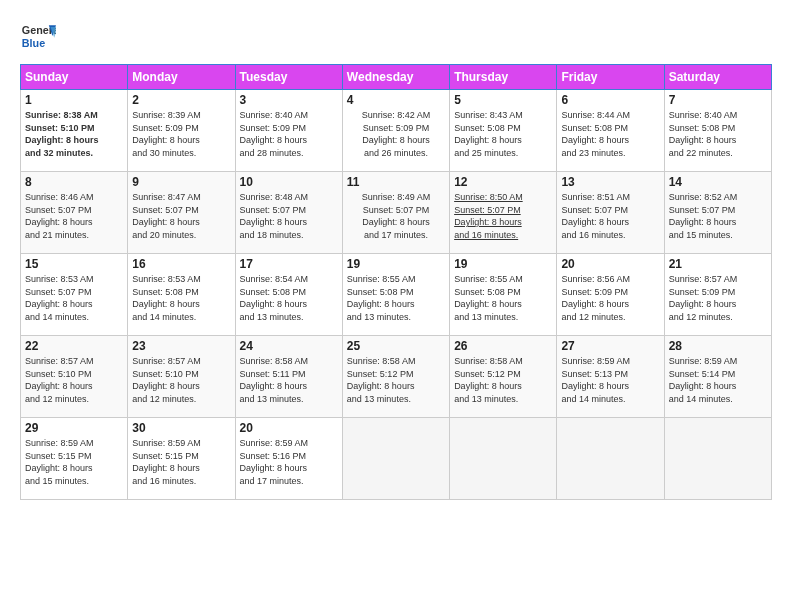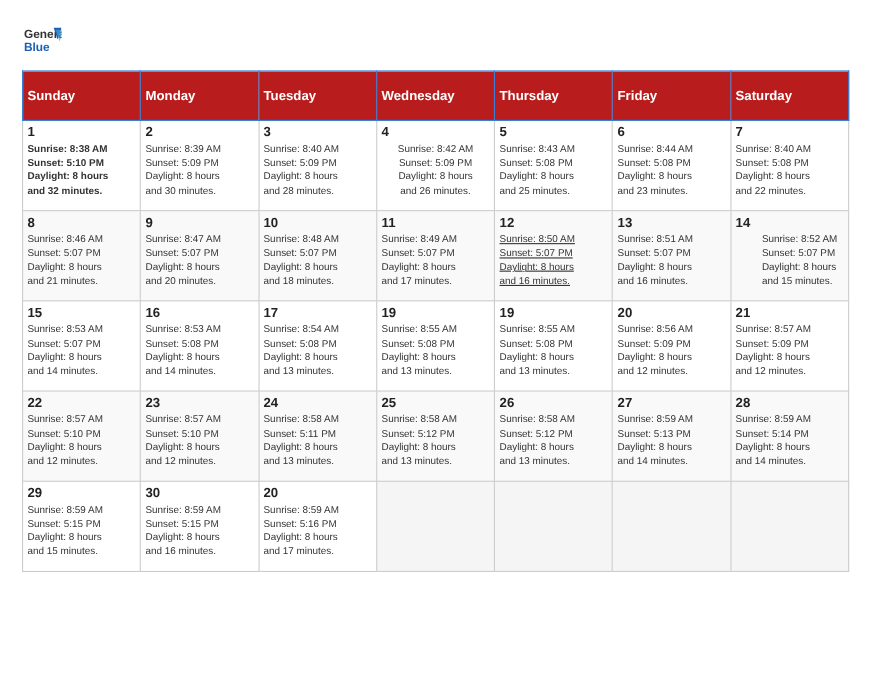--- a/index.html
+++ b/index.html
@@ -42,25 +42,25 @@
     .location {
       font-size: 14px;
       color: #555;
     }
     .calendar {
       width: 100%;
       border-collapse: collapse;
       table-layout: fixed;
     }
     .calendar th {
-      background: #b91c1c;
+      background: #d946ef;
       color: #fff;
       font-size: 12px;
       font-weight: bold;
-      padding: 15px 4px;
+      padding: 5px 4px;
       text-align: left;
       border: 1px solid #3a7fd4;
     }
     .calendar td {
       border: 1px solid #ccc;
       vertical-align: top;
       padding: 3px 4px;
       font-size: 9.5px;
       color: #333;
       height: 82px;
@@ -185,42 +185,42 @@
           </td>
           <td>
             <span class="day-num">10</span>
             <div class="cell-text" style="white-space: pre-line;">Sunrise: 8:48 AM
 Sunset: 5:07 PM
 Daylight: 8 hours
 and 18 minutes.</div>
           </td>
           <td>
             <span class="day-num">11</span>
-            <div class="cell-text" style="white-space: pre-line;">Sunrise: 8:49 AM
+            <div class="cell-text" style="white-space: pre-line; text-align: center;">Sunrise: 8:49 AM
 Sunset: 5:07 PM
 Daylight: 8 hours
 and 17 minutes.</div>
           </td>
           <td>
             <span class="day-num">12</span>
             <div class="cell-text" style="white-space: pre-line; text-decoration: underline;">Sunrise: 8:50 AM
 Sunset: 5:07 PM
 Daylight: 8 hours
 and 16 minutes.</div>
           </td>
           <td>
             <span class="day-num">13</span>
             <div class="cell-text" style="white-space: pre-line;">Sunrise: 8:51 AM
 Sunset: 5:07 PM
 Daylight: 8 hours
 and 16 minutes.</div>
           </td>
           <td>
             <span class="day-num">14</span>
-            <div class="cell-text" style="white-space: pre-line; margin-left: 24px;">Sunrise: 8:52 AM
+            <div class="cell-text" style="white-space: pre-line;">Sunrise: 8:52 AM
 Sunset: 5:07 PM
 Daylight: 8 hours
 and 15 minutes.</div>
           </td>
         </tr>
         <tr>
           <td>
             <span class="day-num">15</span>
             <div class="cell-text" style="white-space: pre-line;">Sunrise: 8:53 AM
 Sunset: 5:07 PM

